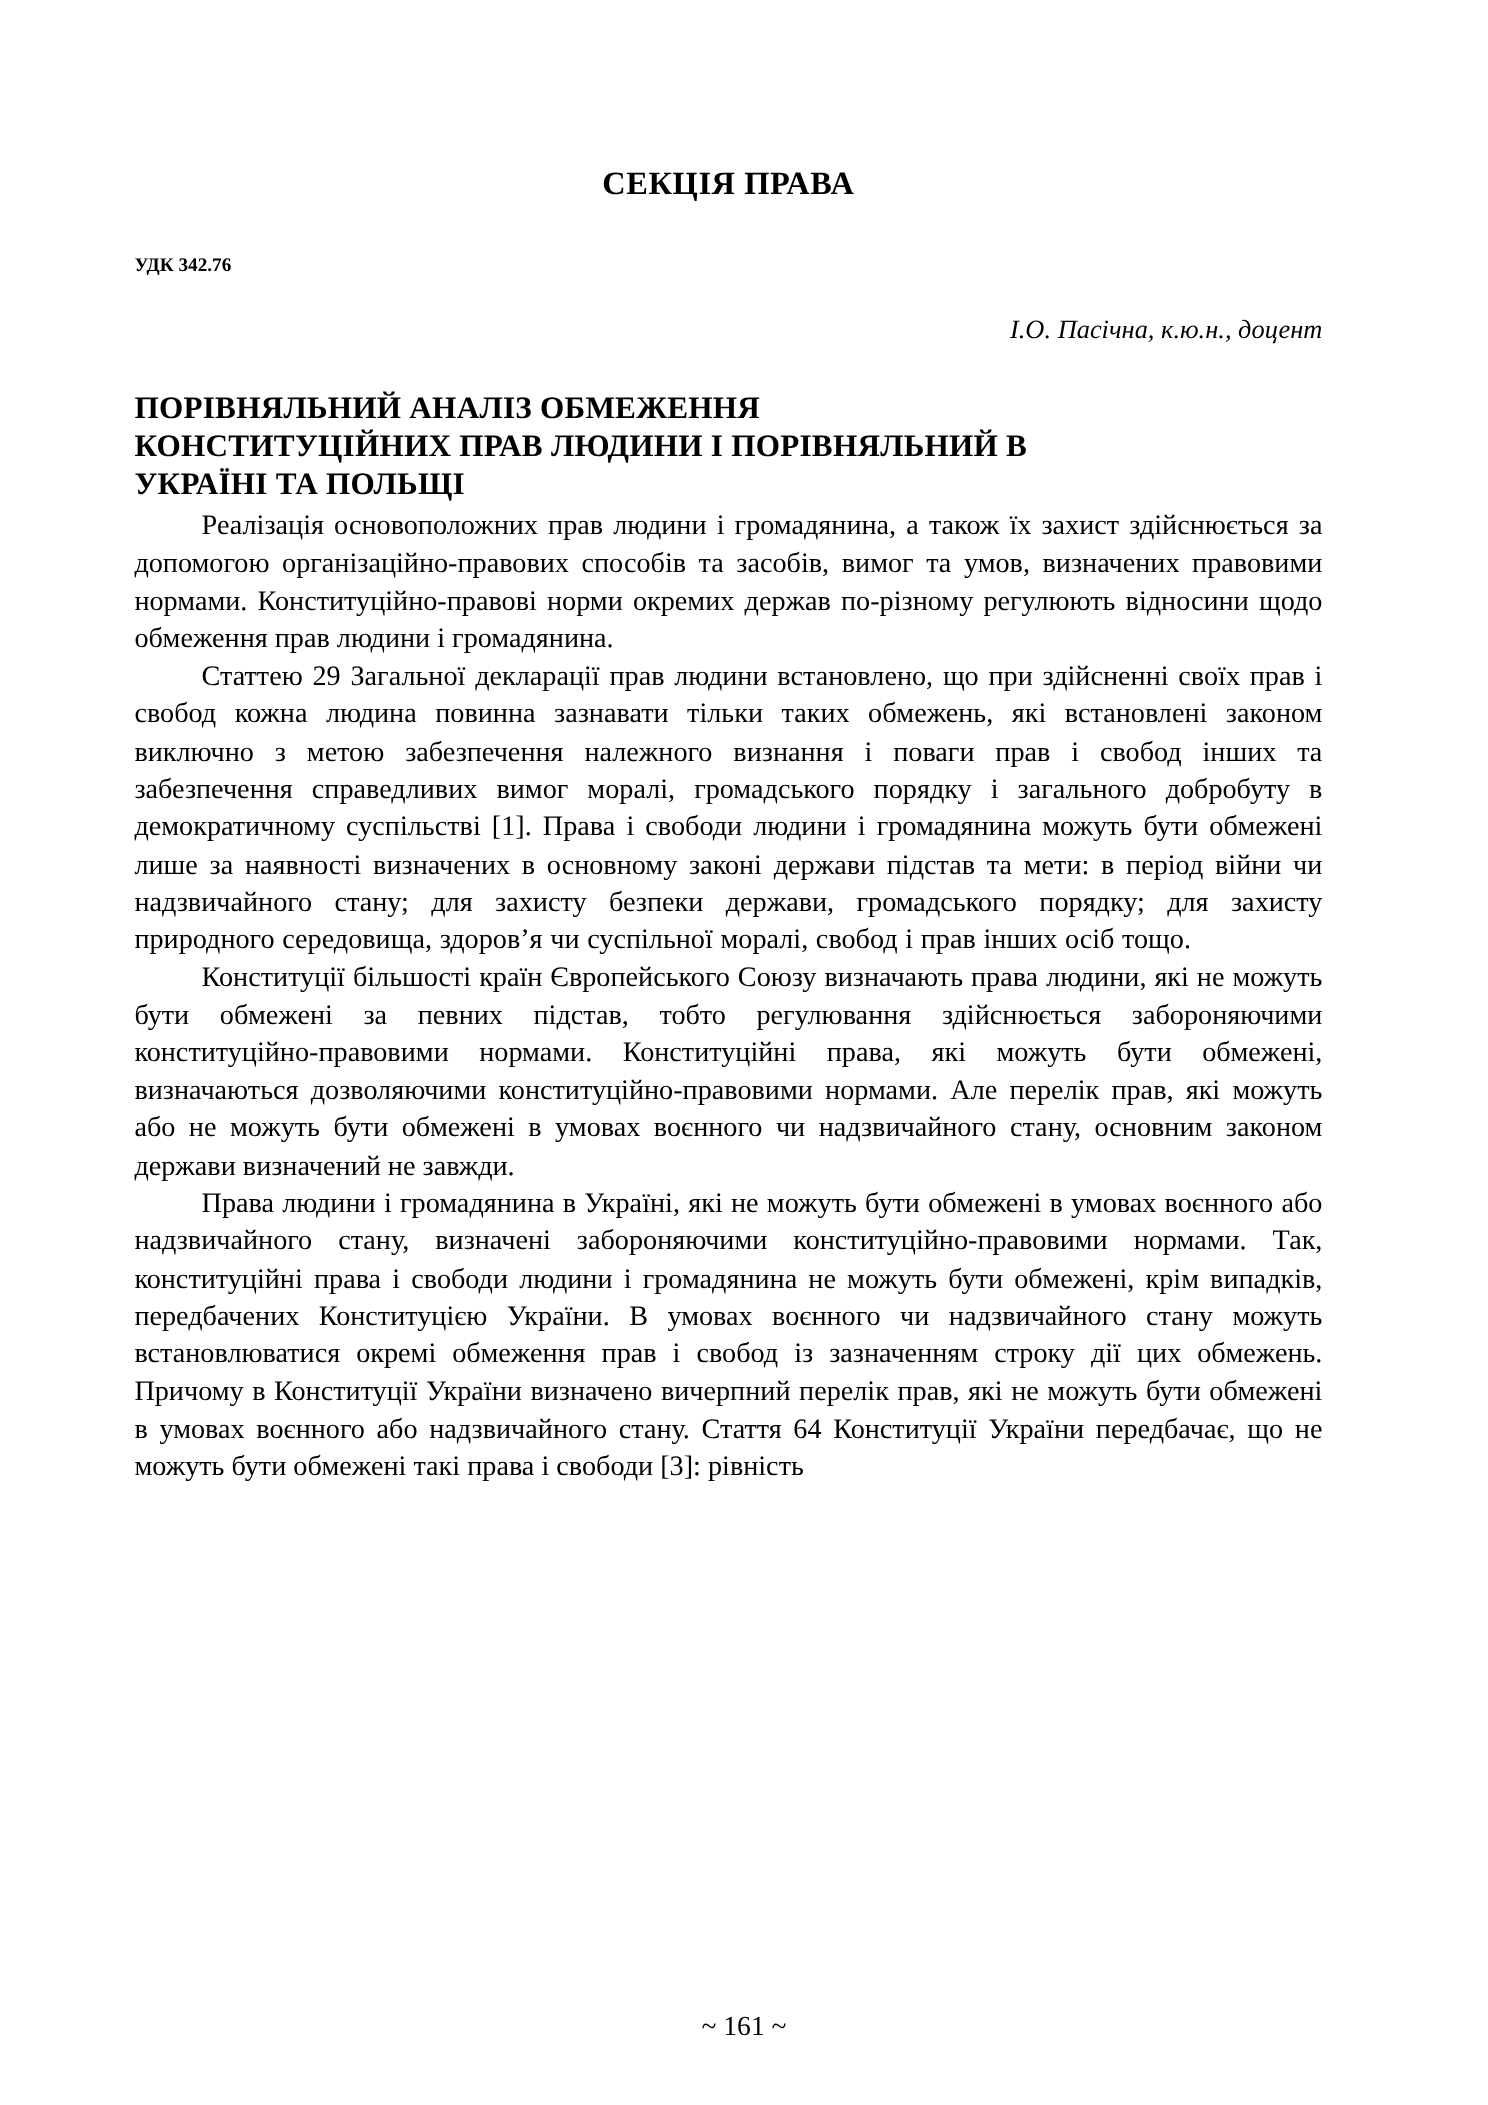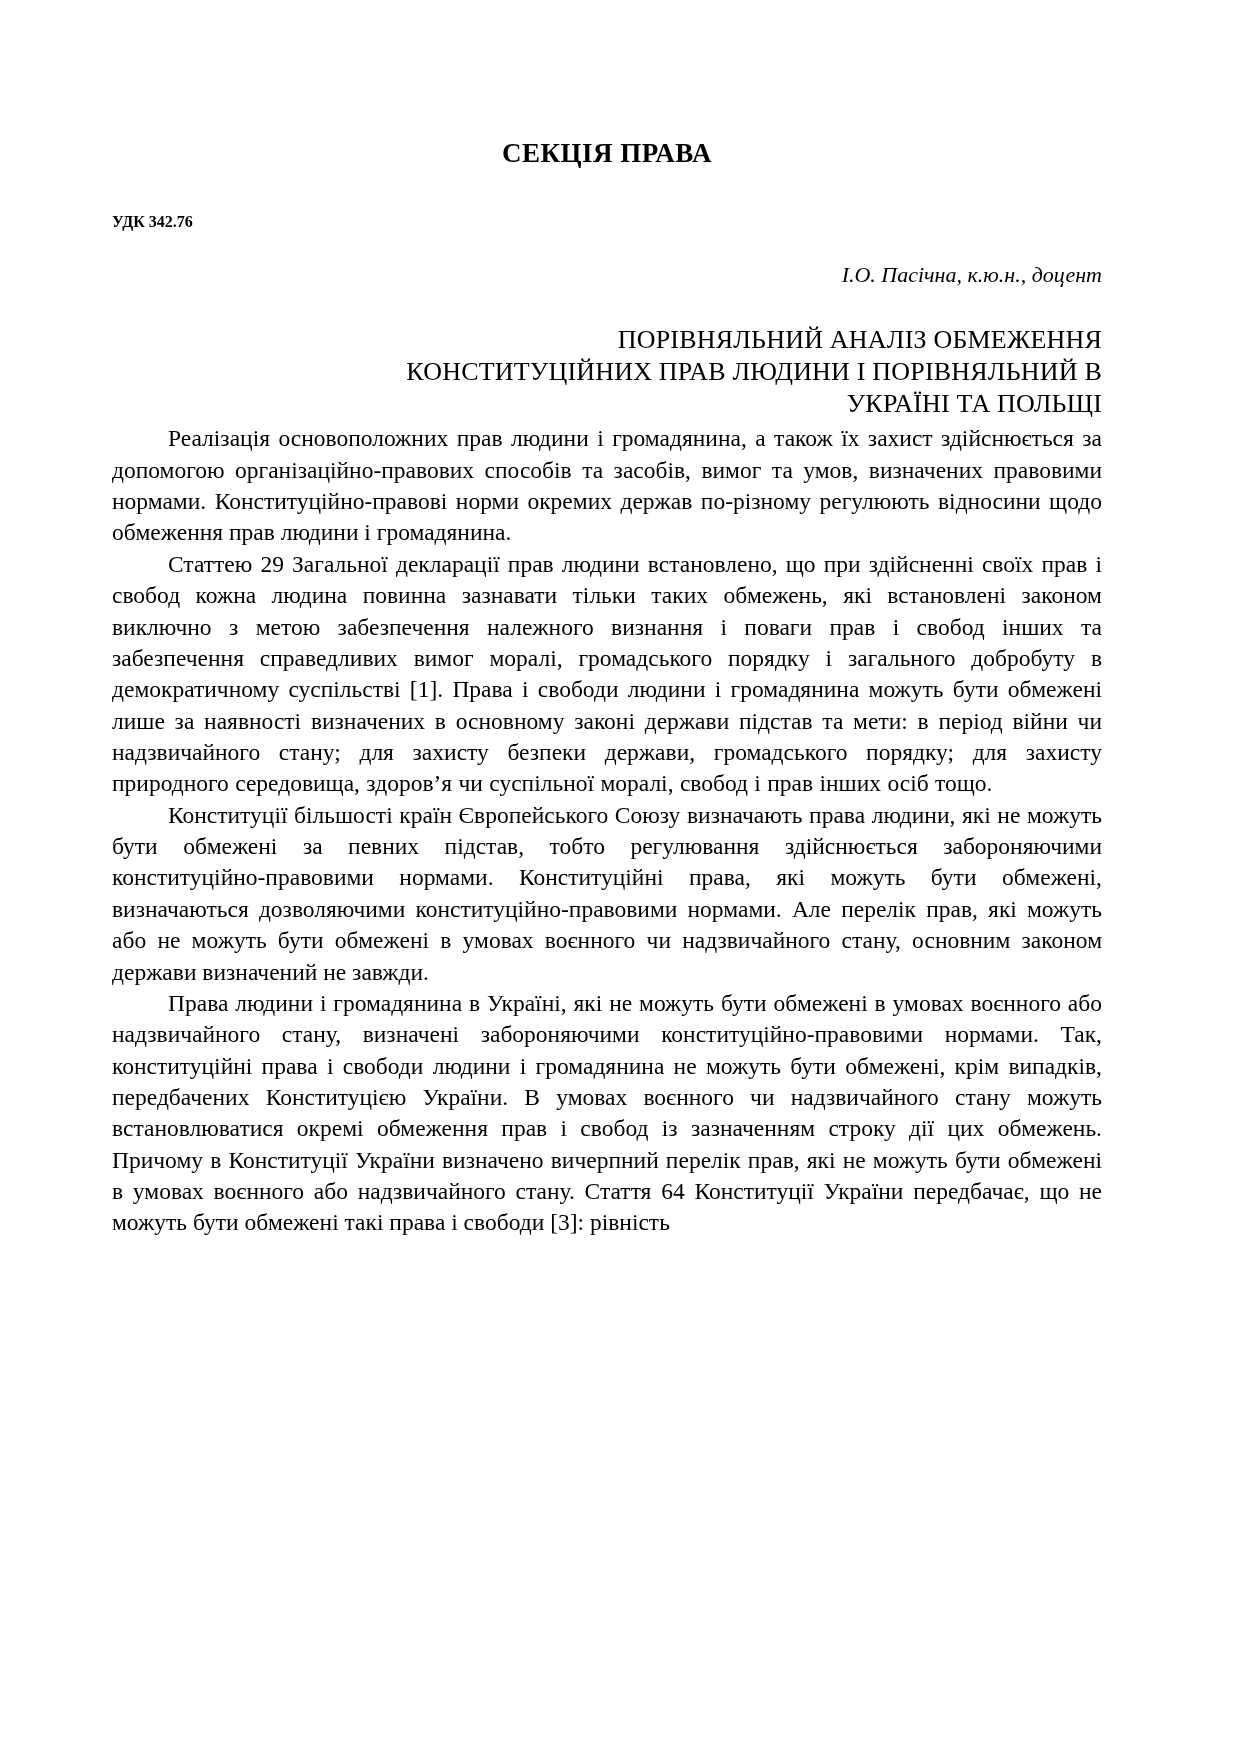--- a/index.html
+++ b/index.html
@@ -39,23 +39,23 @@
     text-align: right;
     font-style: italic;
     font-size: 22px;
     line-height: 1.42;
     margin-bottom: 34px;
   }
   .author-block div {
     white-space: nowrap;
   }
   .article-title {
-    text-align: right;
+    text-align: left;
     font-size: 26px;
-    font-weight: normal;
+    font-weight: bold;
     line-height: 1.22;
     margin: 0 0 4px 0;
     letter-spacing: 0.2px;
   }
   .body-text p {
     font-size: 23.5px;
     line-height: 1.335;
     text-align: justify;
     text-indent: 56px;
     margin: 0;
@@ -92,14 +92,15 @@
     <div>УКРАЇНІ ТА ПОЛЬЩІ</div>
   </div>
 
   <div class="body-text">
     <p>Реалізація основоположних прав людини і громадянина, а також їх захист здійснюється за допомогою організаційно-правових способів та засобів, вимог та умов, визначених правовими нормами. Конституційно-правові норми окремих держав по-різному регулюють відносини щодо обмеження прав людини і громадянина.</p>
     <p class="tight">Статтею 29 Загальної декларації прав людини встановлено, що при здійсненні своїх прав і свобод  кожна  людина  повинна зазнавати тільки таких обмежень,  які встановлені законом виключно з метою забезпечення належного визнання і поваги прав і свобод інших та забезпечення справедливих   вимог моралі,   громадського порядку і загального добробуту в демократичному суспільстві [1]. Права і свободи людини і громадянина можуть бути обмежені лише за наявності визначених в основному законі держави підстав та мети: в період війни чи надзвичайного стану; для захисту безпеки держави, громадського порядку; для захисту природного середовища, здоров’я чи суспільної моралі, свобод і прав інших осіб тощо.</p>
     <p>Конституції більшості країн Європейського Союзу визначають права людини, які не можуть бути обмежені за певних підстав, тобто регулювання здійснюється забороняючими конституційно-правовими нормами. Конституційні права, які можуть бути обмежені, визначаються дозволяючими конституційно-правовими нормами. Але перелік прав, які можуть або не можуть бути обмежені в умовах воєнного чи надзвичайного стану, основним законом держави визначений не завжди.</p>
     <p>Права людини і громадянина в Україні, які не можуть бути обмежені в умовах воєнного або надзвичайного стану, визначені забороняючими конституційно-правовими нормами. Так, конституційні права і свободи людини і громадянина не можуть бути обмежені, крім випадків, передбачених Конституцією України. В умовах воєнного чи надзвичайного стану можуть встановлюватися окремі обмеження прав і свобод із зазначенням строку дії цих обмежень. Причому в Конституції України визначено вичерпний перелік прав, які не можуть бути обмежені в умовах воєнного або надзвичайного стану. Стаття 64 Конституції України передбачає, що не можуть бути обмежені такі права і свободи [3]: рівність</p>
   </div>
 
+  <div class="footer">~ 161 ~</div>
 
 </div>
 
 </body></html>

